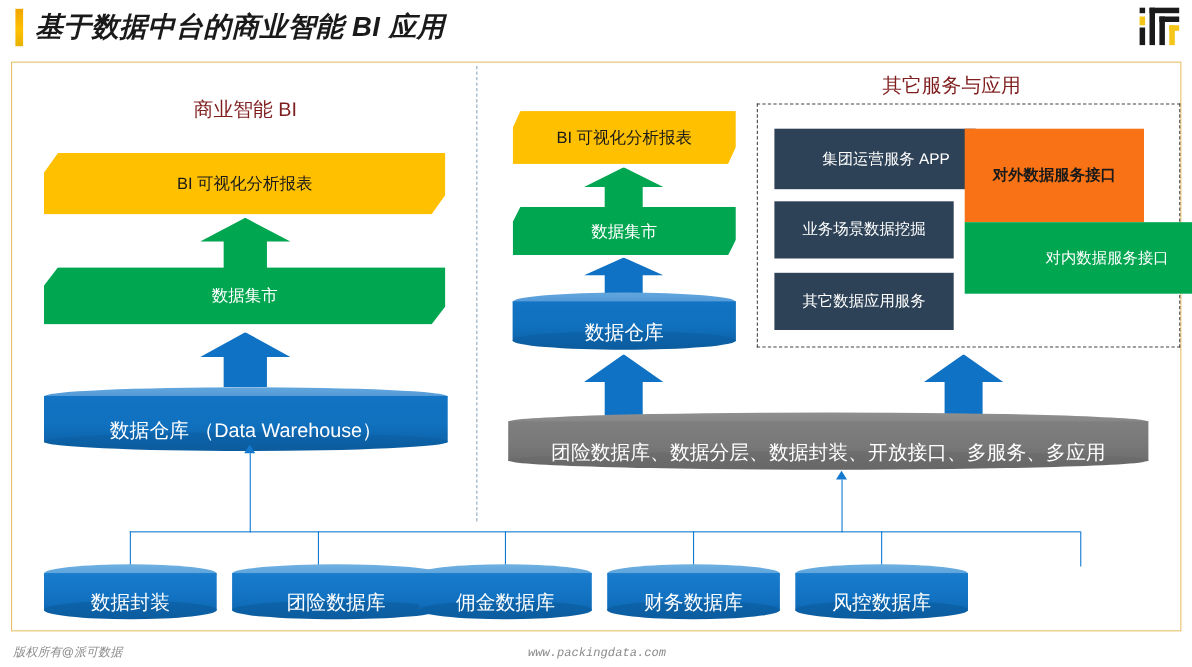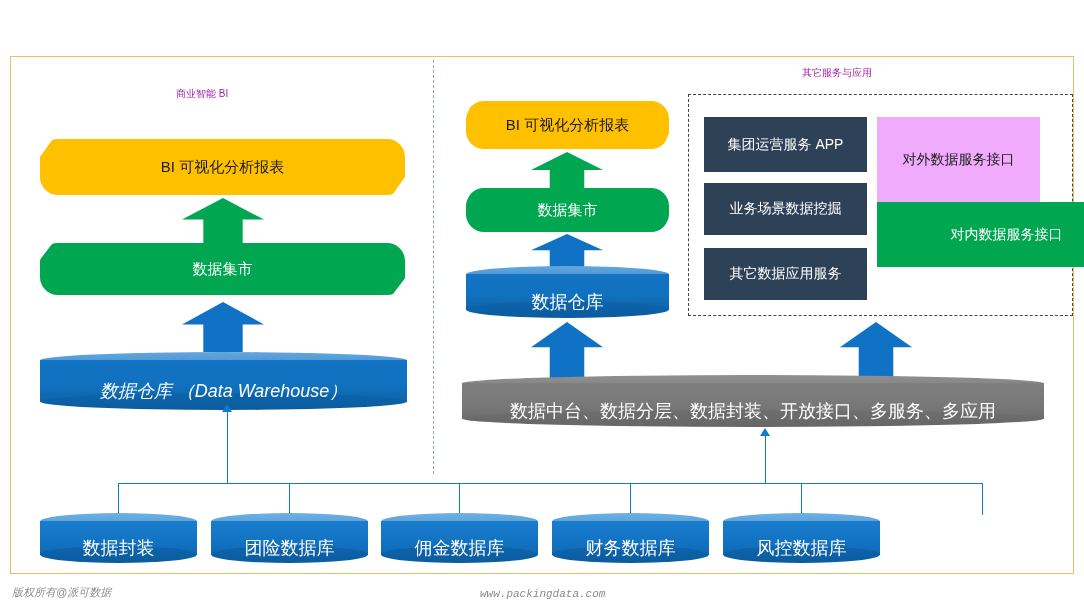--- a/index.html
+++ b/index.html
@@ -38,31 +38,30 @@
   .frame{
     position:absolute;left:10px;top:56px;width:1064px;height:518px;
     border:1px solid #e8c06a;background:#fff;box-sizing:border-box;
   }
   .divider{
     position:absolute;left:433px;top:60px;width:0;height:414px;
     border-left:1px dashed #8fa8bf;
   }
 
   
-  .sec-title{position:absolute;font-size:10px;color:#a21caf;white-space:nowrap;}
+  .sec-title{position:absolute;font-size:18px;color:#7f1d1d;white-space:nowrap;}
 
   
   .banner{
     position:absolute;display:flex;align-items:center;justify-content:center;
     font-size:15px;white-space:nowrap;text-align:center;
     clip-path:polygon(0 0, 100% 0, 100% 72%, 93% 100%, 0 100%, 0 100%);
   }
   .banner.cut{
     clip-path:polygon(3.5% 0, 100% 0, 100% 68%, 96.5% 100%, 0 100%, 0 32%);
-    border-radius:18px;
   }
   .banner.yellow{background:#ffc000;color:#1a1a1a;}
   .banner.green{background:#00a650;color:#ffffff;}
 
   
   .uparrow{
     position:absolute;
     clip-path:polygon(50% 0, 100% 45%, 74% 45%, 74% 100%, 26% 100%, 26% 45%, 0 45%);
   }
   .uparrow.green{background:#00a650;}
@@ -95,21 +94,21 @@
 
   
   .dashgroup{
     position:absolute;border:1px dashed #444;box-sizing:border-box;background:transparent;
   }
   .tile{
     position:absolute;display:flex;align-items:center;justify-content:center;
     font-size:14px;color:#fff;white-space:nowrap;text-align:center;
   }
   .tile.navy{background:#2e4257;}
-  .tile.yellow{background:#f0abfc;color:#1a1a1a;}
+  .tile.yellow{background:#f97316;color:#1a1a1a;font-weight:bold;}
   .tile.green{background:#00a650;}
 
   
   .ln-h{position:absolute;height:0;border-top:1.5px solid #1379cf;}
   .ln-v{position:absolute;width:0;border-left:1.5px solid #1379cf;}
   .arrow-up-tip{
     position:absolute;width:0;height:0;
     border-left:5px solid transparent;border-right:5px solid transparent;
     border-bottom:8px solid #1379cf;
   }
@@ -117,35 +116,50 @@
   
   .ft{position:absolute;bottom:6px;font-size:11px;font-style:italic;color:#8b8b8b;}
   .ft-left{left:12px;}
   .ft-right{left:480px;font-family:Liberation Mono, monospace;}
 </style>
 </head>
 <body>
 
 <div class="stage">
 
+  <div class="hdr">
+    <div class="hdr-accent"></div>
+    <div class="hdr-title">基于数据中台的商业智能 BI 应用</div>
+    <div class="logo">
+      <div class="lg-i-dot"></div>
+        <div class="lg-i-y"></div>
+        <div class="lg-i-b"></div>
+      <div class="lg-f1-v"></div>
+        <div class="lg-f1-h"></div>
+      <div class="lg-f2-v"></div>
+        <div class="lg-f2-h"></div>
+      <div class="lg-f3-v"></div>
+        <div class="lg-f3-h"></div>
+    </div>
+  </div>
 
   <div class="frame"></div>
   <div class="divider"></div>
 
   <div class="sec-title" style="left:176px;top:87px;">商业智能 BI</div>
 
   <div class="banner cut yellow" style="left:40px;top:139px;width:365px;height:56px;">BI 可视化分析报表</div>
 
   <div class="uparrow green" style="left:182px;top:198px;width:82px;height:48px;"></div>
 
   <div class="banner cut green" style="left:40px;top:243px;width:365px;height:52px;">数据集市</div>
 
   <div class="uparrow blue" style="left:182px;top:302px;width:82px;height:50px;"></div>
 
-  <div class="cyl" style="left:40px;top:352px;width:367px;height:58px;font-style:italic;">
+  <div class="cyl" style="left:40px;top:352px;width:367px;height:58px;">
     <div class="top"></div>
     <div class="body"></div>
     <div class="bot"></div>
     <div class="lbl">数据仓库 （Data Warehouse）</div>
   </div>
 
   <div class="banner cut yellow" style="left:466px;top:101px;width:203px;height:48px;">BI 可视化分析报表</div>
 
   <div class="uparrow green" style="left:531px;top:152px;width:72px;height:40px;"></div>
 
@@ -159,34 +173,34 @@
     <div class="bot"></div>
     <div class="lbl">数据仓库</div>
   </div>
 
   <div class="uparrow blue" style="left:531px;top:322px;width:72px;height:56px;"></div>
 
   <div class="sec-title" style="left:802px;top:66px;">其它服务与应用</div>
 
   <div class="dashgroup" style="left:688px;top:94px;width:385px;height:222px;"></div>
 
-  <div class="tile navy" style="left:704px;top:117px;width:163px;height:55px;">集团运营服务 APP</div>
+  <div class="tile navy" style="left:704px;top:117px;width:163px;height:55px;padding-left:20px;">集团运营服务 APP</div>
   <div class="tile navy" style="left:704px;top:183px;width:163px;height:52px;">业务场景数据挖掘</div>
   <div class="tile navy" style="left:704px;top:248px;width:163px;height:52px;">其它数据应用服务</div>
 
   <div class="tile yellow" style="left:877px;top:117px;width:163px;height:85px;">对外数据服务接口</div>
   <div class="tile green" style="left:877px;top:202px;width:163px;height:65px;padding-left:48px;">对内数据服务接口</div>
 
   <div class="uparrow blue" style="left:840px;top:322px;width:72px;height:56px;"></div>
 
   <div class="cyl grey" style="left:462px;top:375px;width:582px;height:52px;">
     <div class="top"></div>
     <div class="body"></div>
     <div class="bot"></div>
-    <div class="lbl">数据中台、数据分层、数据封装、开放接口、多服务、多应用</div>
+    <div class="lbl">团险数据库、数据分层、数据封装、开放接口、多服务、多应用</div>
   </div>
 
   <div class="ln-h" style="left:118px;top:483px;width:1010px;max-width:864px;"></div>
 
   <div class="ln-v" style="left:118px;top:483px;height:32px;"></div>
   <div class="ln-v" style="left:289px;top:483px;height:32px;"></div>
   <div class="ln-v" style="left:459px;top:483px;height:32px;"></div>
   <div class="ln-v" style="left:630px;top:483px;height:32px;"></div>
   <div class="ln-v" style="left:801px;top:483px;height:32px;"></div>
   <div class="ln-v" style="left:982px;top:483px;height:32px;"></div>
@@ -196,21 +210,21 @@
 
   <div class="ln-v" style="left:765px;top:436px;height:48px;"></div>
   <div class="arrow-up-tip" style="left:760px;top:428px;"></div>
 
   <div class="cyl lite" style="left:40px;top:513px;width:157px;height:50px;">
     <div class="top"></div>
       <div class="body"></div>
       <div class="bot"></div>
     <div class="lbl">数据封装</div>
   </div>
-  <div class="cyl lite" style="left:211px;top:513px;width:157px;height:50px;">
+  <div class="cyl lite" style="left:211px;top:513px;width:157px;height:50px;padding-left:32px;">
     <div class="top"></div>
       <div class="body"></div>
       <div class="bot"></div>
     <div class="lbl">团险数据库</div>
   </div>
   <div class="cyl lite" style="left:381px;top:513px;width:157px;height:50px;">
     <div class="top"></div>
       <div class="body"></div>
       <div class="bot"></div>
     <div class="lbl">佣金数据库</div>

